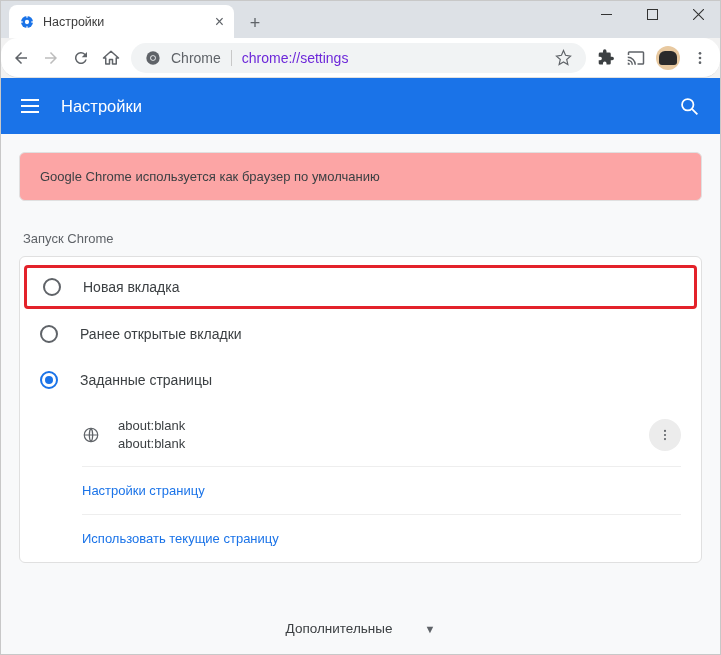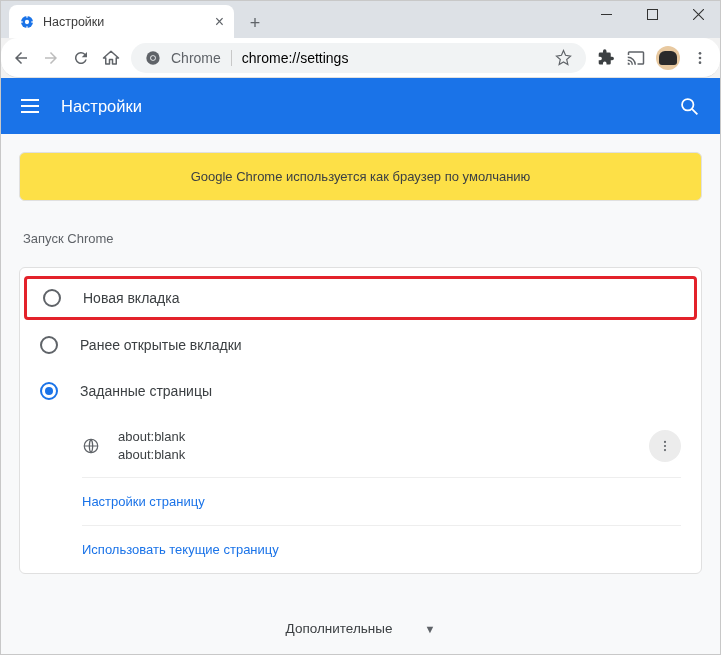--- a/index.html
+++ b/index.html
@@ -14,36 +14,36 @@
 .tab { background: #fff; height: 33px; width: 225px; display: flex; align-items: center; padding: 0 10px; border-radius: 8px 8px 0 0; gap: 8px; font-size: 12.5px; color: #3c3c3c; }
 .tab .tabclose { margin-left: auto; font-size: 16px; color: #5f6368; }
 .newtab { width: 30px; height: 30px; display: flex; align-items: center; justify-content: center; font-size: 18px; color: #5f6368; margin-left: 6px; }
 
 
 .toolbar { background: #fff; height: 40px; display: flex; align-items: center; padding: 0 10px; gap: 10px; border-bottom: 1px solid #e0e0e0; border-radius: 17px; }
 .nav-ico { width: 20px; height: 20px; display: flex; align-items: center; justify-content: center; color: #5f6368; }
 .nav-ico.disabled { color: #bdbdbd; }
 .omni { flex: 1; height: 30px; border-radius: 15px; background: #f1f3f4; display: flex; align-items: center; padding: 0 14px; gap: 10px; color: #5f6368; font-size: 14px; }
 .omni .sep { width: 1px; height: 16px; background: #c8c8c8; }
-.omni .addr { color: #000000; }
+.omni .addr { color: #6d28d9; }
 .star { margin-left: auto; }
 .avatar { width: 24px; height: 24px; border-radius: 50%; background: #e8c9a0; overflow: hidden; display: flex; align-items: center; justify-content: center; }
 .avatar-inner { width: 18px; height: 14px; background: #2b2b2b; border-radius: 6px 6px 3px 3px; position: relative; }
 
 
 .blue-bar { background: #1a73e8; height: 56px; display: flex; align-items: center; padding: 0 20px; color: #fff; }
 .hamb { display: flex; flex-direction: column; gap: 4px; margin-right: 22px; }
 .hamb span { width: 18px; height: 2px; background: #fff; }
 .blue-title { font-size: 16.5px; font-weight: 500; }
 .srch { margin-left: auto; color: #fff; }
 
 
 .content { background: #f8f9fa; padding: 18px 18px 0; height: calc(100% - 37px - 40px - 56px); overflow: hidden; position: relative; }
-.card { background: #fde047; border: 1px solid #e0e0e0; border-radius: 6px; padding: 16px 20px; font-size: 13px; color: #3c4043; text-align: center; }
-.section-title { font-size: 13px; color: #5f6368; margin: 30px 0 21px 4px; }
+.card { background: #fca5a5; border: 1px solid #e0e0e0; border-radius: 6px; padding: 16px 20px; font-size: 13px; color: #3c4043; }
+.section-title { font-size: 13px; color: #5f6368; margin: 30px 0 10px 4px; }
 .radio-card { background: #fff; border: 1px solid #e0e0e0; border-radius: 6px; padding: 6px 0 0; }
 .radio-row { display: flex; align-items: center; padding: 14px 20px; gap: 22px; font-size: 14px; color: #3c4043; }
 .radio-row.hl { border: 3px solid #e3222a; border-radius: 4px; margin: 2px 4px; padding: 10px 16px; }
 .radio { width: 18px; height: 18px; border: 2px solid #5f6368; border-radius: 50%; flex-shrink: 0; position: relative; }
 .radio.sel { border-color: #1a73e8; }
 .radio.sel::after { content:""; position:absolute; inset:3px; background:#1a73e8; border-radius:50%; }
 .subpages { padding: 0 20px 0 62px; }
 .page-row { display: flex; align-items: center; padding: 14px 0; border-top: 1px solid #eee; gap: 18px; justify-content: center; }
 .page-row:first-child { border-top: none; }
 .globe { width: 18px; height: 18px; color: #5f6368; flex-shrink: 0; }

